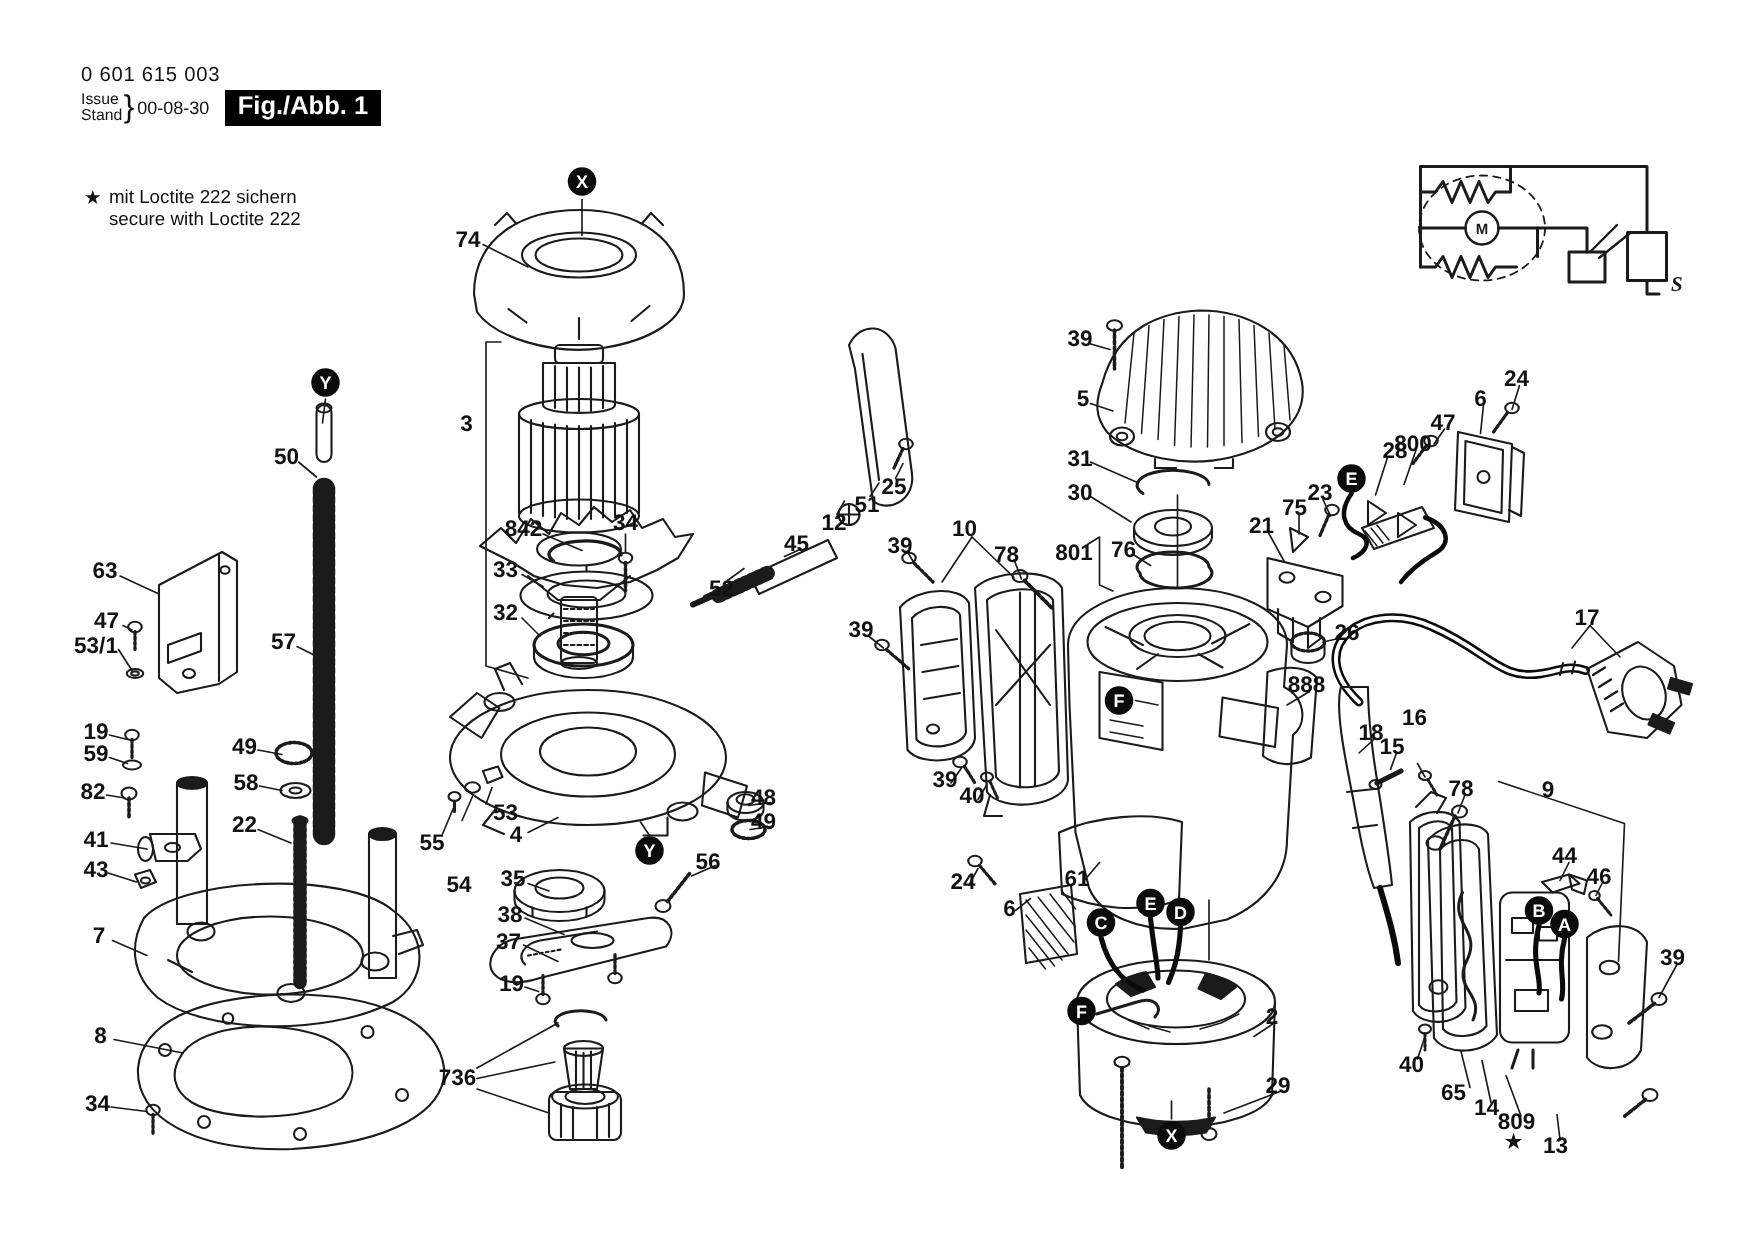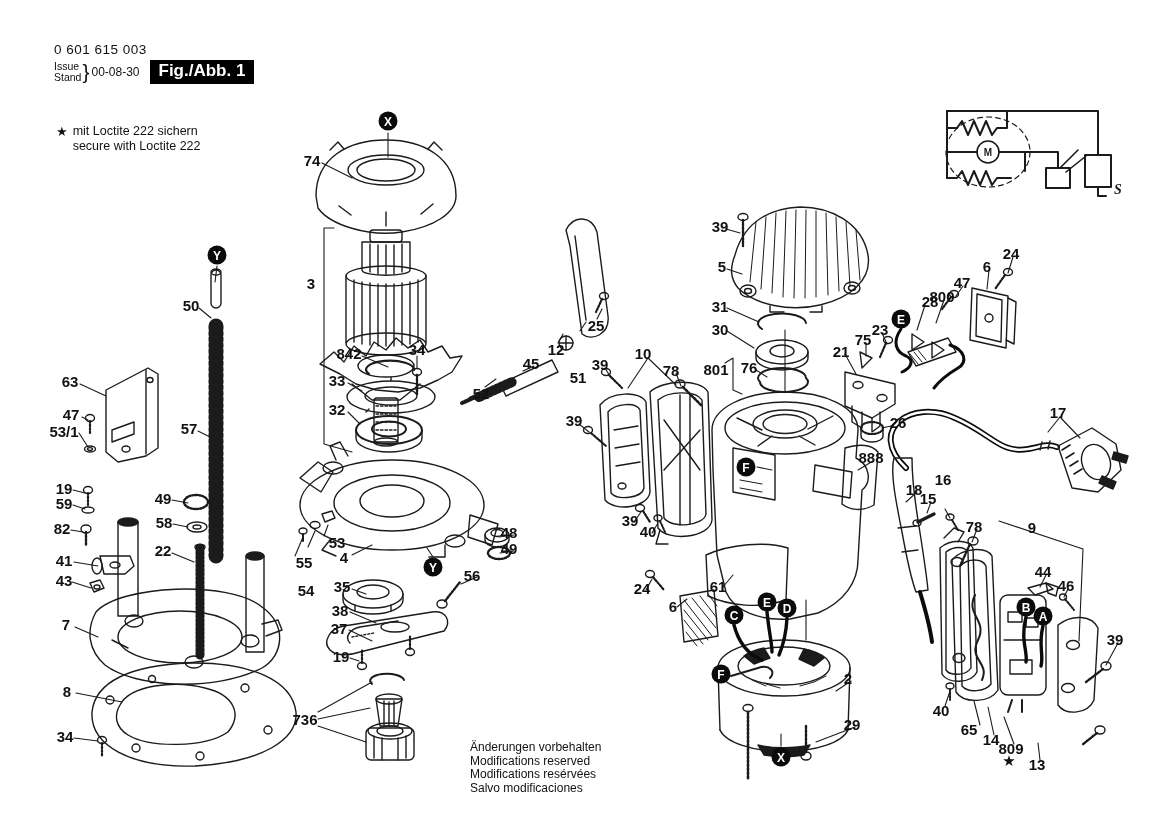--- a/index.html
+++ b/index.html
@@ -529,26 +529,20 @@
   </div>
 
   <div class="note">
     <span class="star">★</span>
     <span>
       <span>mit Loctite 222 sichern</span><br>
       <span>secure with Loctite 222</span>
     </span>
   </div>
 
-  <div class="footer">
-    <div>Änderungen vorbehalten</div>
-    <div>Modifications reserved</div>
-    <div>Modifications resérvées</div>
-    <div>Salvo modificaciones</div>
-  </div>
 
   <div id="callout-layer">
       <div class="part-label" style="left: 312px; top: 160px;">74</div>
       <div class="part-label" style="left: 311px; top: 283px;">3</div>
       <div class="part-label" style="left: 349px; top: 353px;">842</div>
       <div class="part-label" style="left: 417px; top: 349px;">34</div>
       <div class="part-label" style="left: 337px; top: 380px;">33</div>
       <div class="part-label" style="left: 337px; top: 409px;">32</div>
       <div class="part-label" style="left: 344px; top: 557px;">4</div>
       <div class="part-label" style="left: 342px; top: 586px;">35</div>
@@ -565,27 +559,27 @@
       <div class="part-label" style="left: 64px; top: 503px;">59</div>
       <div class="part-label" style="left: 62px; top: 528px;">82</div>
       <div class="part-label" style="left: 64px; top: 560px;">41</div>
       <div class="part-label" style="left: 64px; top: 580px;">43</div>
       <div class="part-label" style="left: 163px; top: 550px;">22</div>
       <div class="part-label" style="left: 66px; top: 624px;">7</div>
       <div class="part-label" style="left: 67px; top: 691px;">8</div>
       <div class="part-label" style="left: 65px; top: 736px;">34</div>
       <div class="part-label" style="left: 163px; top: 498px;">49</div>
       <div class="part-label" style="left: 164px; top: 522px;">58</div>
-      <div class="part-label" style="left: 304px; top: 562px; text-align: right;">55</div>
+      <div class="part-label" style="left: 288px; top: 562px; text-align: right;">55</div>
       <div class="part-label" style="left: 306px; top: 553px; margin-top: 37px;">54</div>
       <div class="part-label" style="left: 337px; top: 542px;">53</div>
       <div class="part-label" style="left: 531px; top: 363px;">45</div>
       <div class="part-label" style="left: 481px; top: 393px;">52</div>
       <div class="part-label" style="left: 556px; top: 349px;">12</div>
-      <div class="part-label" style="left: 578px; top: 337px; margin-top: 40px;">51</div>
+      <div class="part-label" style="left: 578px; top: 337px;">51</div>
       <div class="part-label" style="left: 596px; top: 325px;">25</div>
       <div class="part-label" style="left: 472px; top: 575px;">56</div>
       <div class="part-label" style="left: 509px; top: 532px;">48</div>
       <div class="part-label" style="left: 509px; top: 548px;">49</div>
       <div class="part-label" style="left: 720px; top: 226px;">39</div>
       <div class="part-label" style="left: 722px; top: 266px;">5</div>
       <div class="part-label" style="left: 720px; top: 306px;">31</div>
       <div class="part-label" style="left: 720px; top: 329px;">30</div>
       <div class="part-label" style="left: 716px; top: 369px;">801</div>
       <div class="part-label" style="left: 749px; top: 367px;">76</div>

